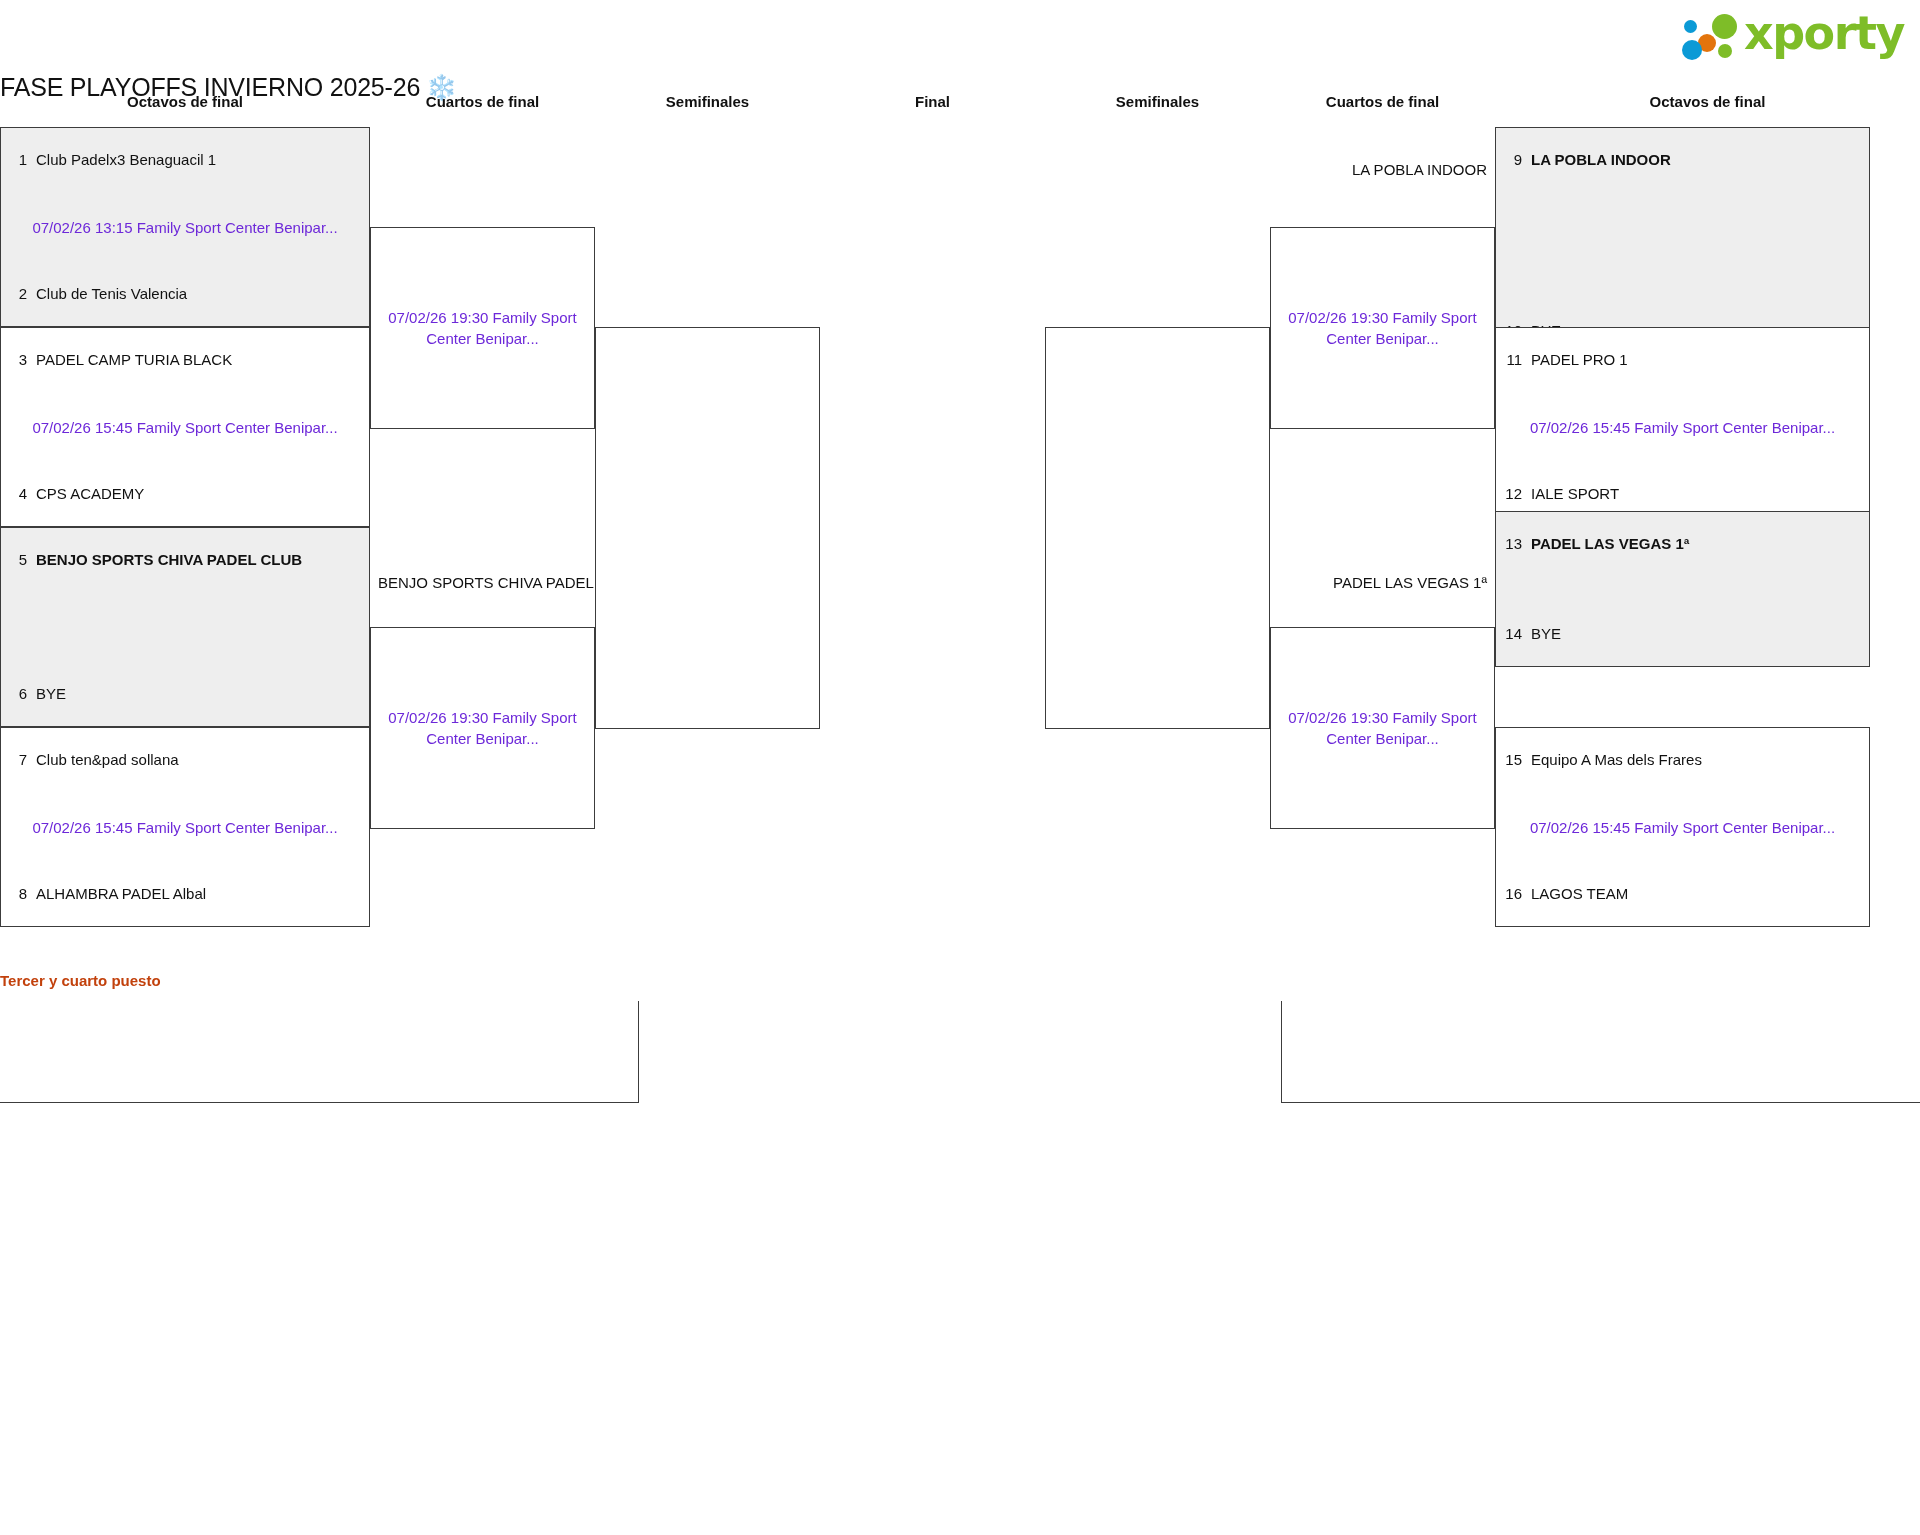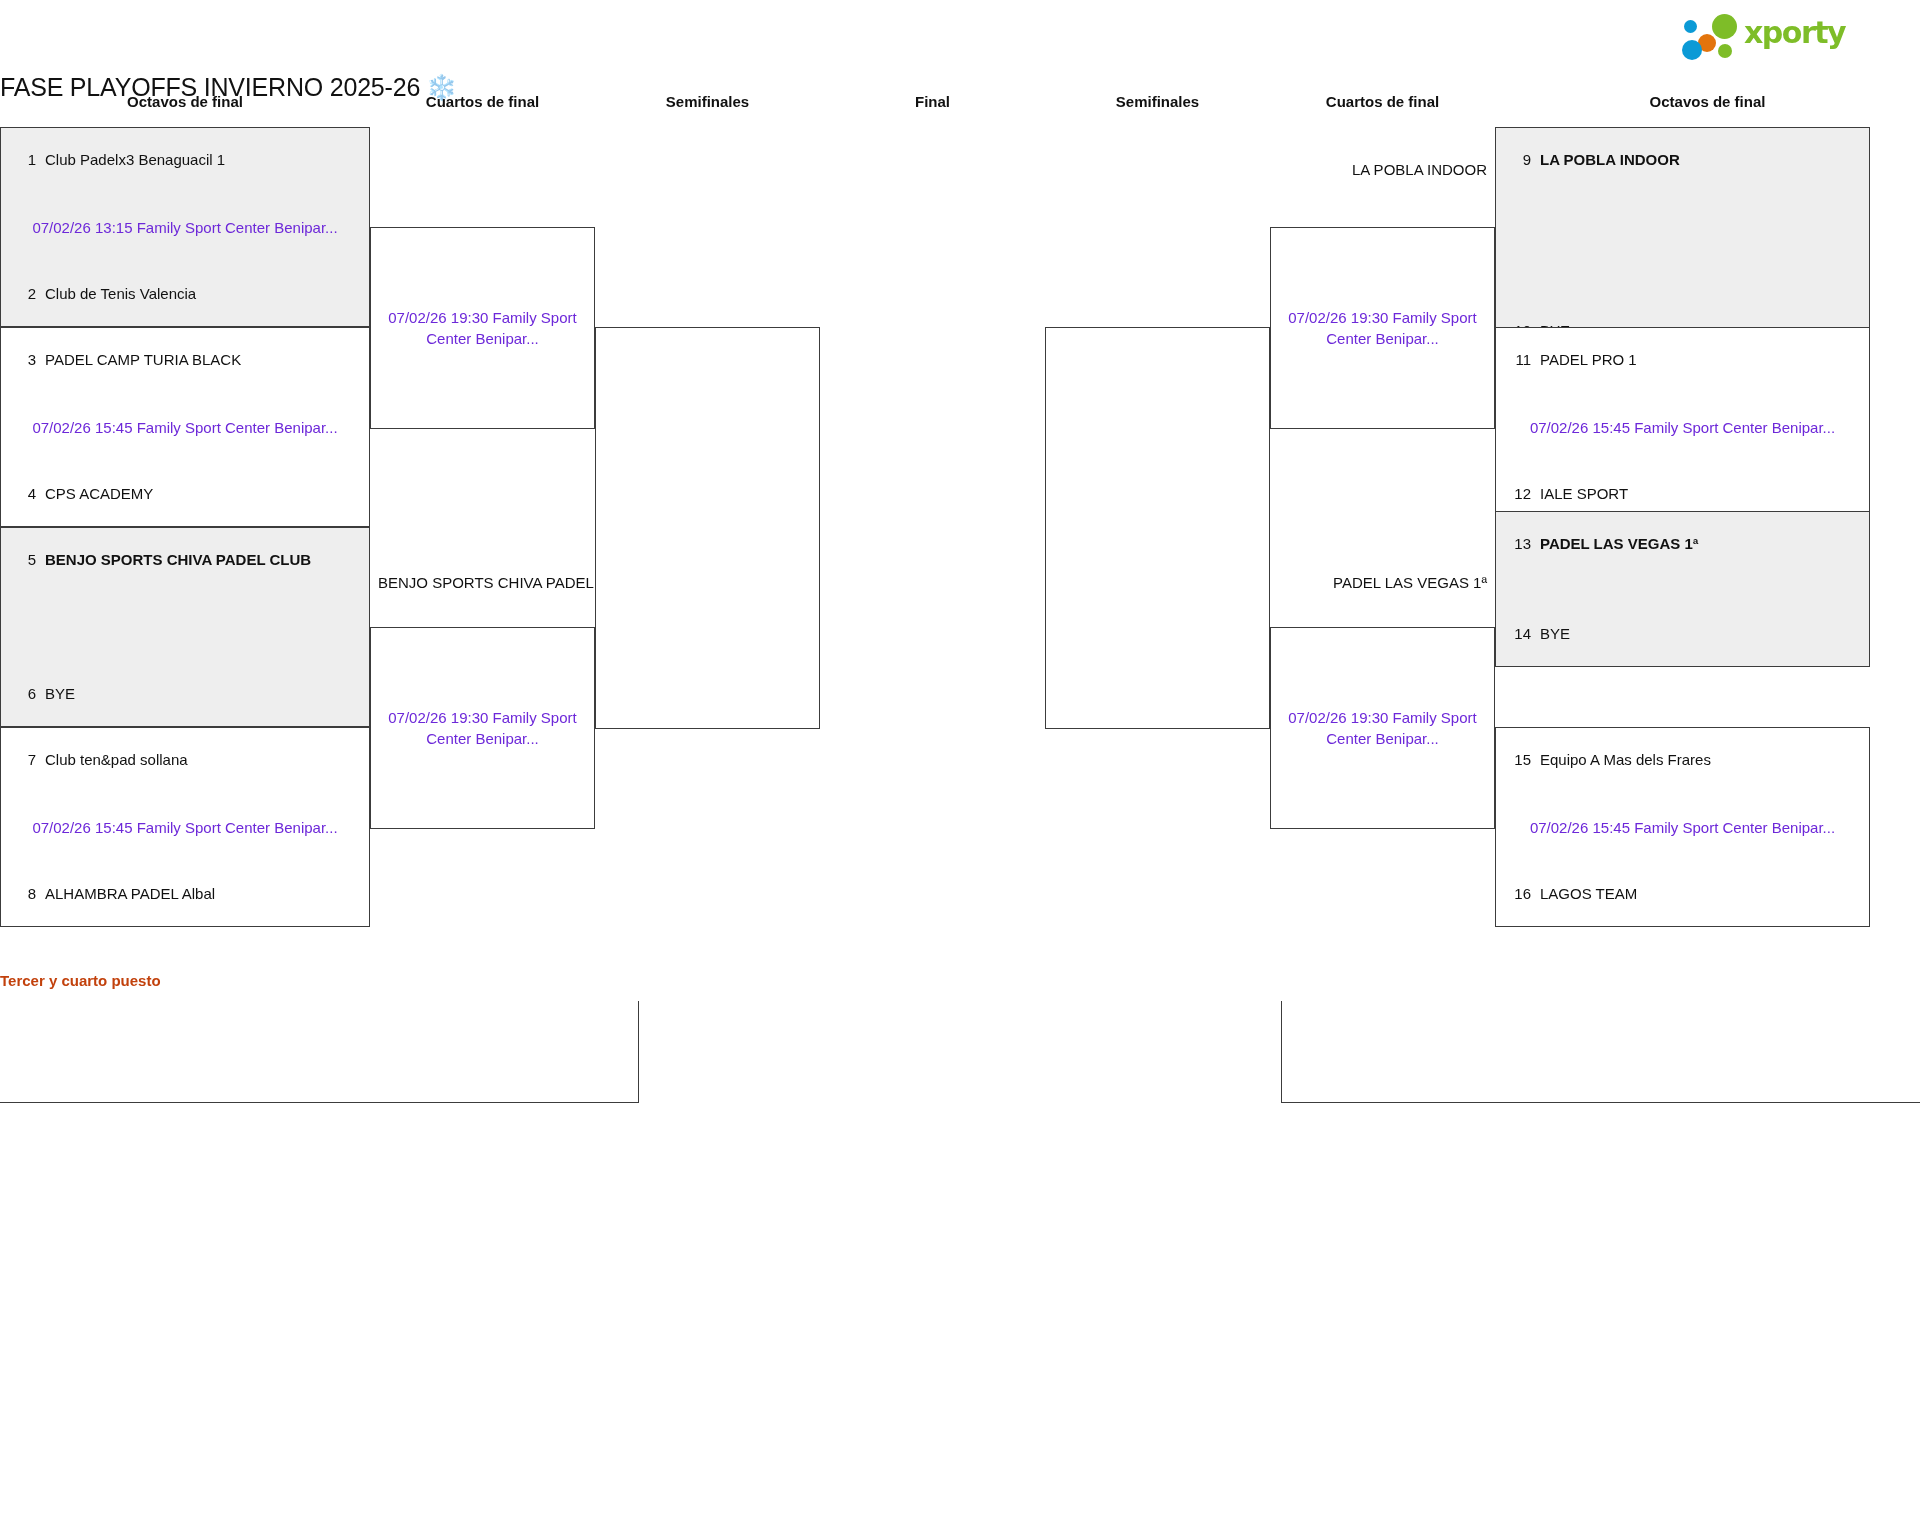--- a/index.html
+++ b/index.html
@@ -28,21 +28,21 @@
   }
   .logo-dots { position: absolute; left: 0; top: 6px; width: 62px; height: 48px; }
   .dot { position: absolute; border-radius: 50%; }
   .dot-blue-sm  { left: 2px;  top: 8px;  width: 13px; height: 13px; background: #0b9ad6; }
   .dot-orange   { left: 16px; top: 22px; width: 18px; height: 18px; background: #e3740c; }
   .dot-green-lg { left: 30px; top: 2px;  width: 25px; height: 25px; background: #7ebd28; }
   .dot-blue-lg  { left: 0px;  top: 28px; width: 20px; height: 20px; background: #0b9ad6; }
   .dot-green-sm { left: 36px; top: 32px; width: 14px; height: 14px; background: #7ebd28; }
   .logo-text {
     position: absolute; left: 62px; top: 2px;
-    font-size: 30px; line-height: 50px; font-weight: 700;
+    font-size: 46px; line-height: 50px; font-weight: 700;
     color: #7ebd28; letter-spacing: -1.5px;
     font-family: "DejaVu Sans", sans-serif;
   }
 
   
   .round-head {
     position: absolute; top: 93px;
     font-size: 15px; font-weight: 700; color: #111111;
     text-align: center; white-space: nowrap;
   }
@@ -62,21 +62,21 @@
     color: #111111; white-space: nowrap; overflow: hidden;
   }
   .team .seed {
     display: inline-block; min-width: 18px;
     text-align: right; margin-right: 9px; color: #111111;
   }
   .team .tname { display: inline; }
   .team.winner .tname { font-weight: 700; }
   .team.top { top: 22px; }
   .team.bot { bottom: 22px; }
-  .team.left-al { padding-left: 17px; text-align: left; }
+  .team.left-al { padding-left: 8px; text-align: left; }
 
   .minfo {
     position: absolute; left: 10px; right: 10px;
     top: 50%; transform: translateY(-50%);
     font-size: 15px; line-height: 21px;
     color: #6d28d9; text-align: center;
   }
 
   .adv-label {
     position: absolute;

